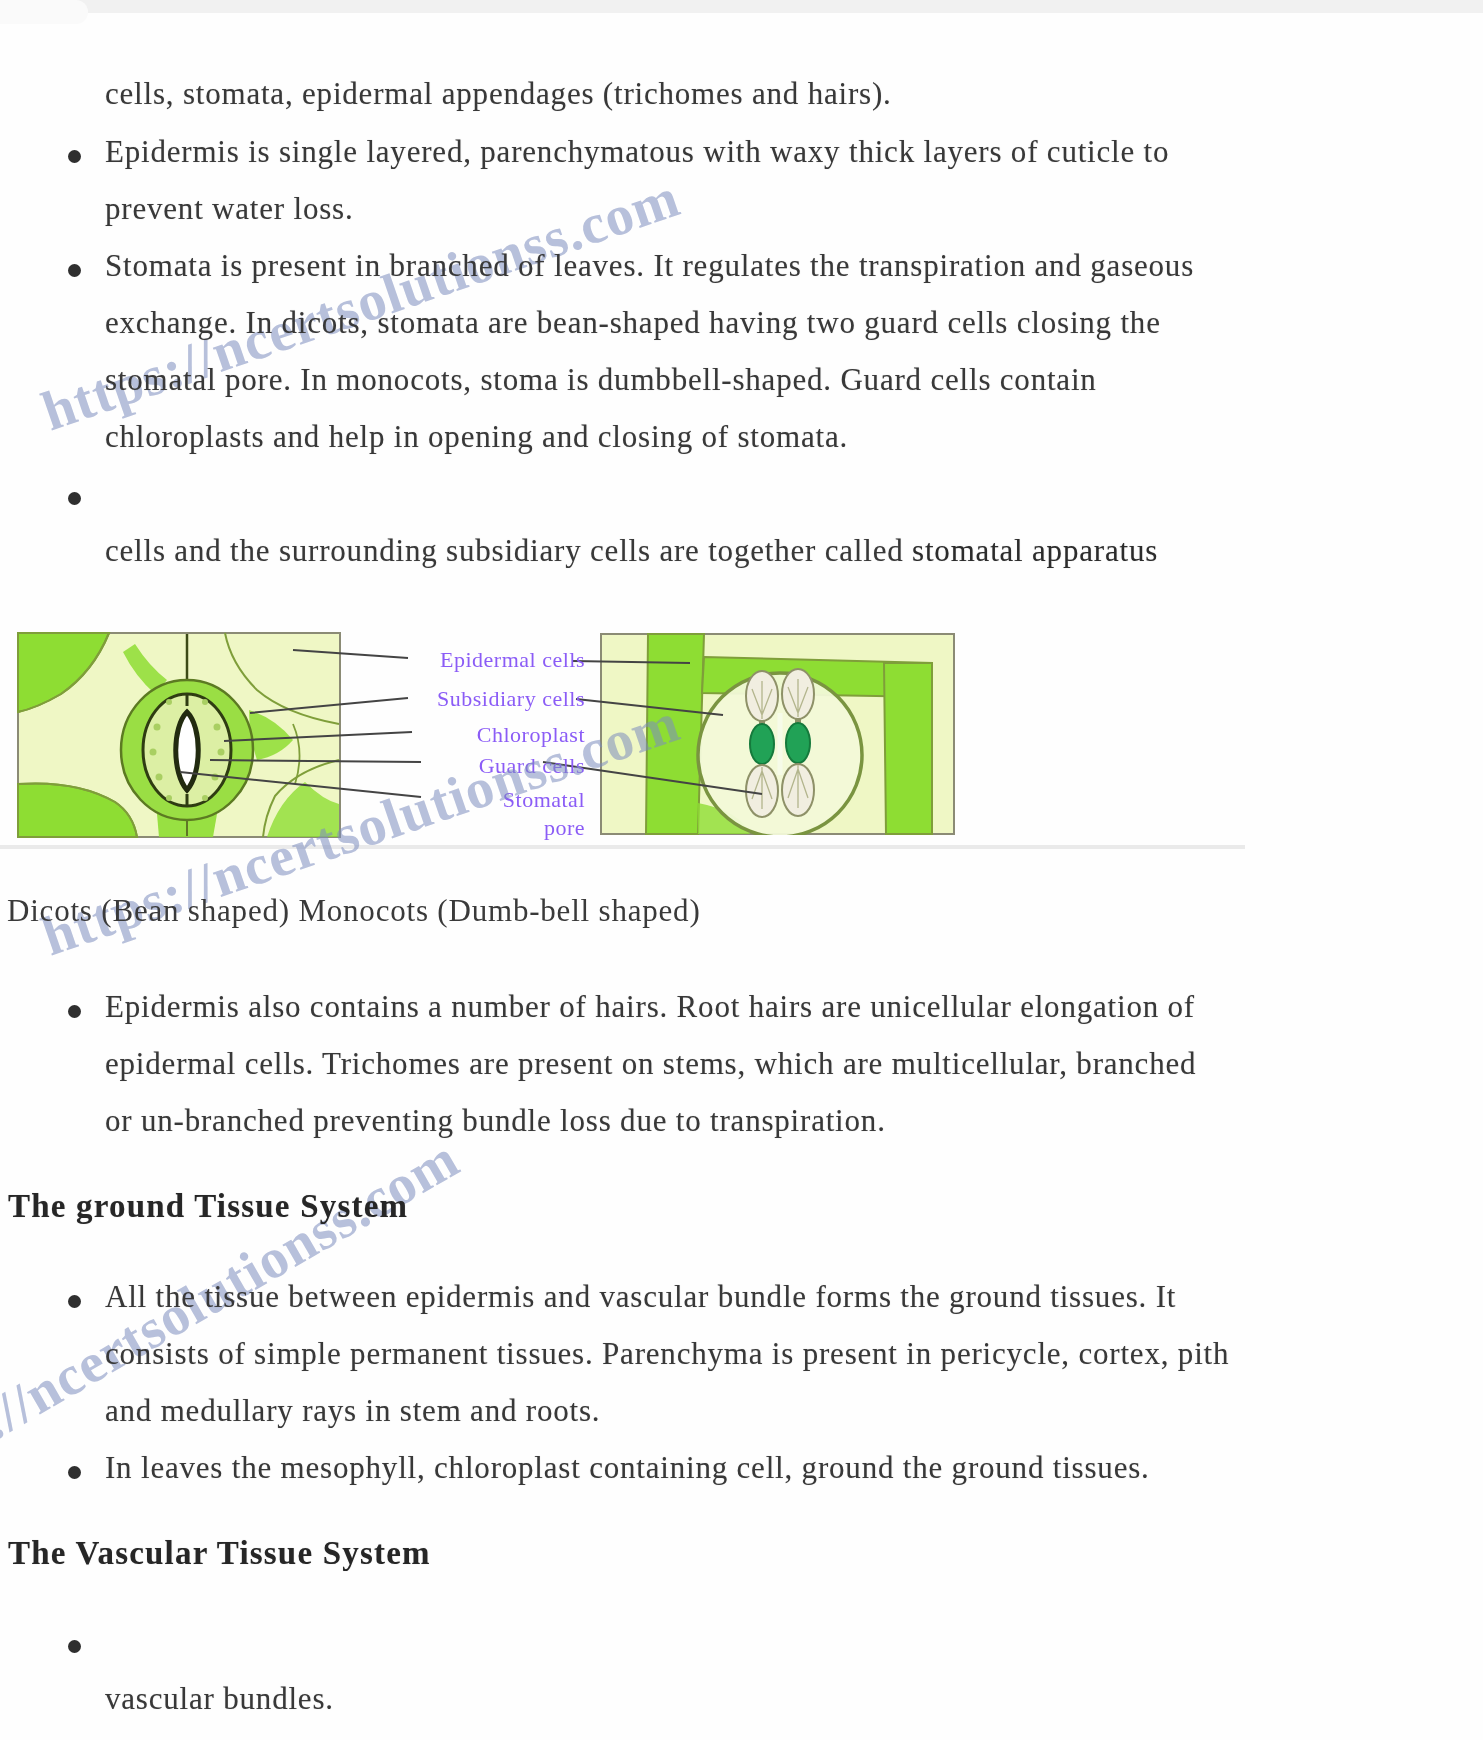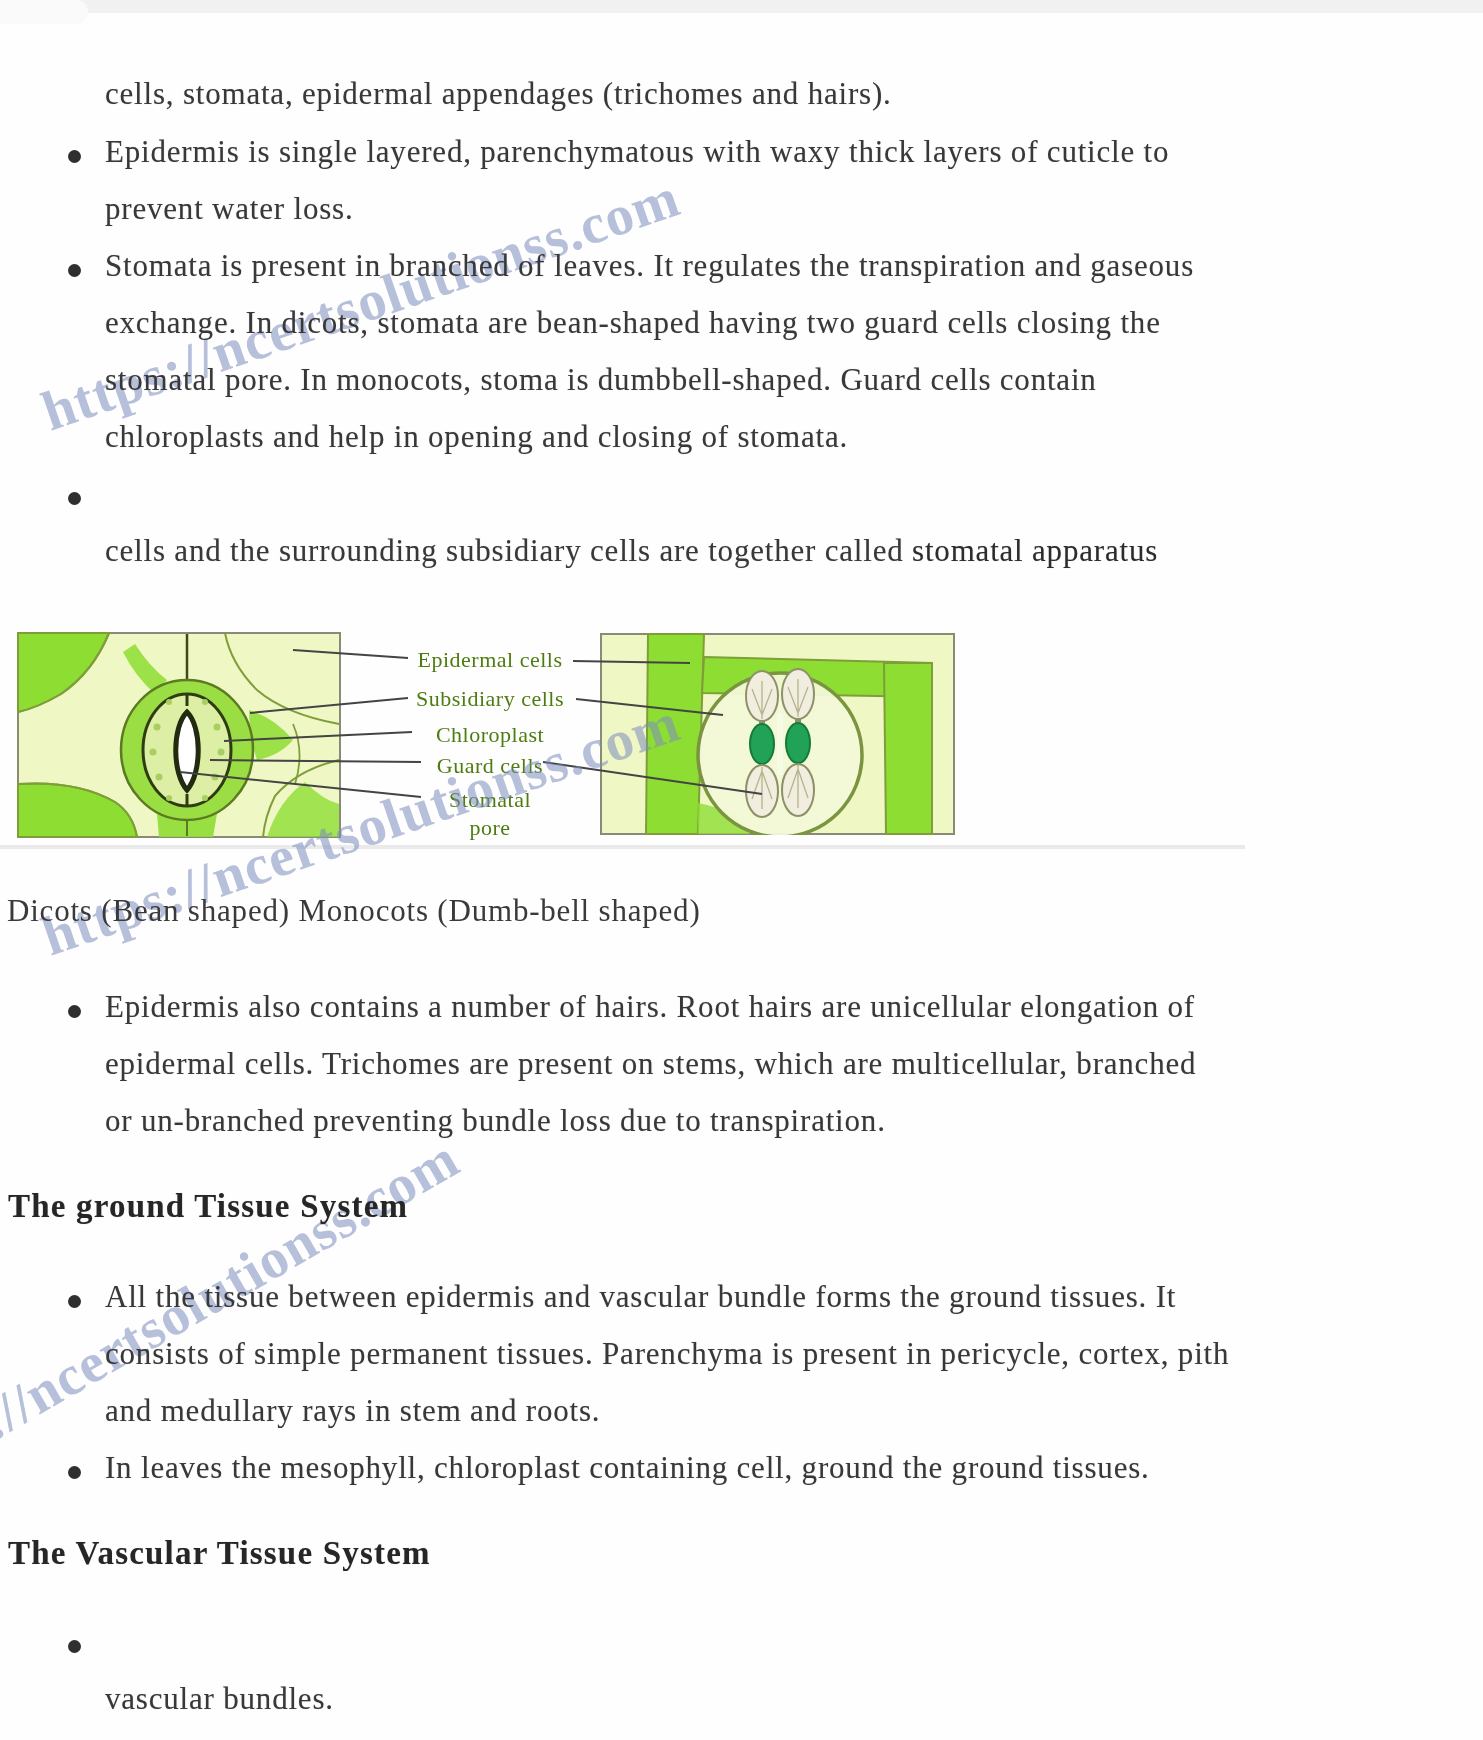--- a/index.html
+++ b/index.html
@@ -16,21 +16,21 @@
   .t{position:absolute;left:105px;height:57px;line-height:57px;font-size:31px;letter-spacing:0.8px;
      color:#383838;white-space:nowrap;z-index:3;text-shadow:0 0 1px rgba(70,70,70,.3);text-align:right;}
   .t b{font-weight:normal;color:#2c2c2c;}
   .h{position:absolute;left:8px;height:57px;line-height:57px;font-size:33px;font-weight:bold;
      letter-spacing:1.2px;color:#262626;white-space:nowrap;z-index:3;text-shadow:0 0 1px rgba(70,70,70,.3);}
   .cap{position:absolute;left:7px;height:57px;line-height:57px;font-size:31px;letter-spacing:0.8px;
      color:#3a3a3a;white-space:nowrap;z-index:3;}
   .dot{position:absolute;left:68px;width:13px;height:13px;border-radius:50%;background:#2f2f2f;z-index:3;}
   .figure{position:absolute;left:17px;top:632px;width:948px;height:206px;z-index:1;}
   .figure svg{position:absolute;}
-  .flabel{position:absolute;left:378px;width:190px;text-align:center;font-size:22px;color:#4d7c0f;
+  .flabel{position:absolute;left:378px;width:190px;text-align:right;font-size:22px;color:#8b5cf6;
      letter-spacing:0.5px;line-height:24px;white-space:nowrap;z-index:4;}
   .underline-artifact{position:absolute;left:0;top:845px;width:1245px;height:4px;background:#e3e3e3;
      opacity:.75;z-index:1;}
 </style>
 </head>
 <body>
 
 <div class="page">
 
   <div class="topbar"></div>

